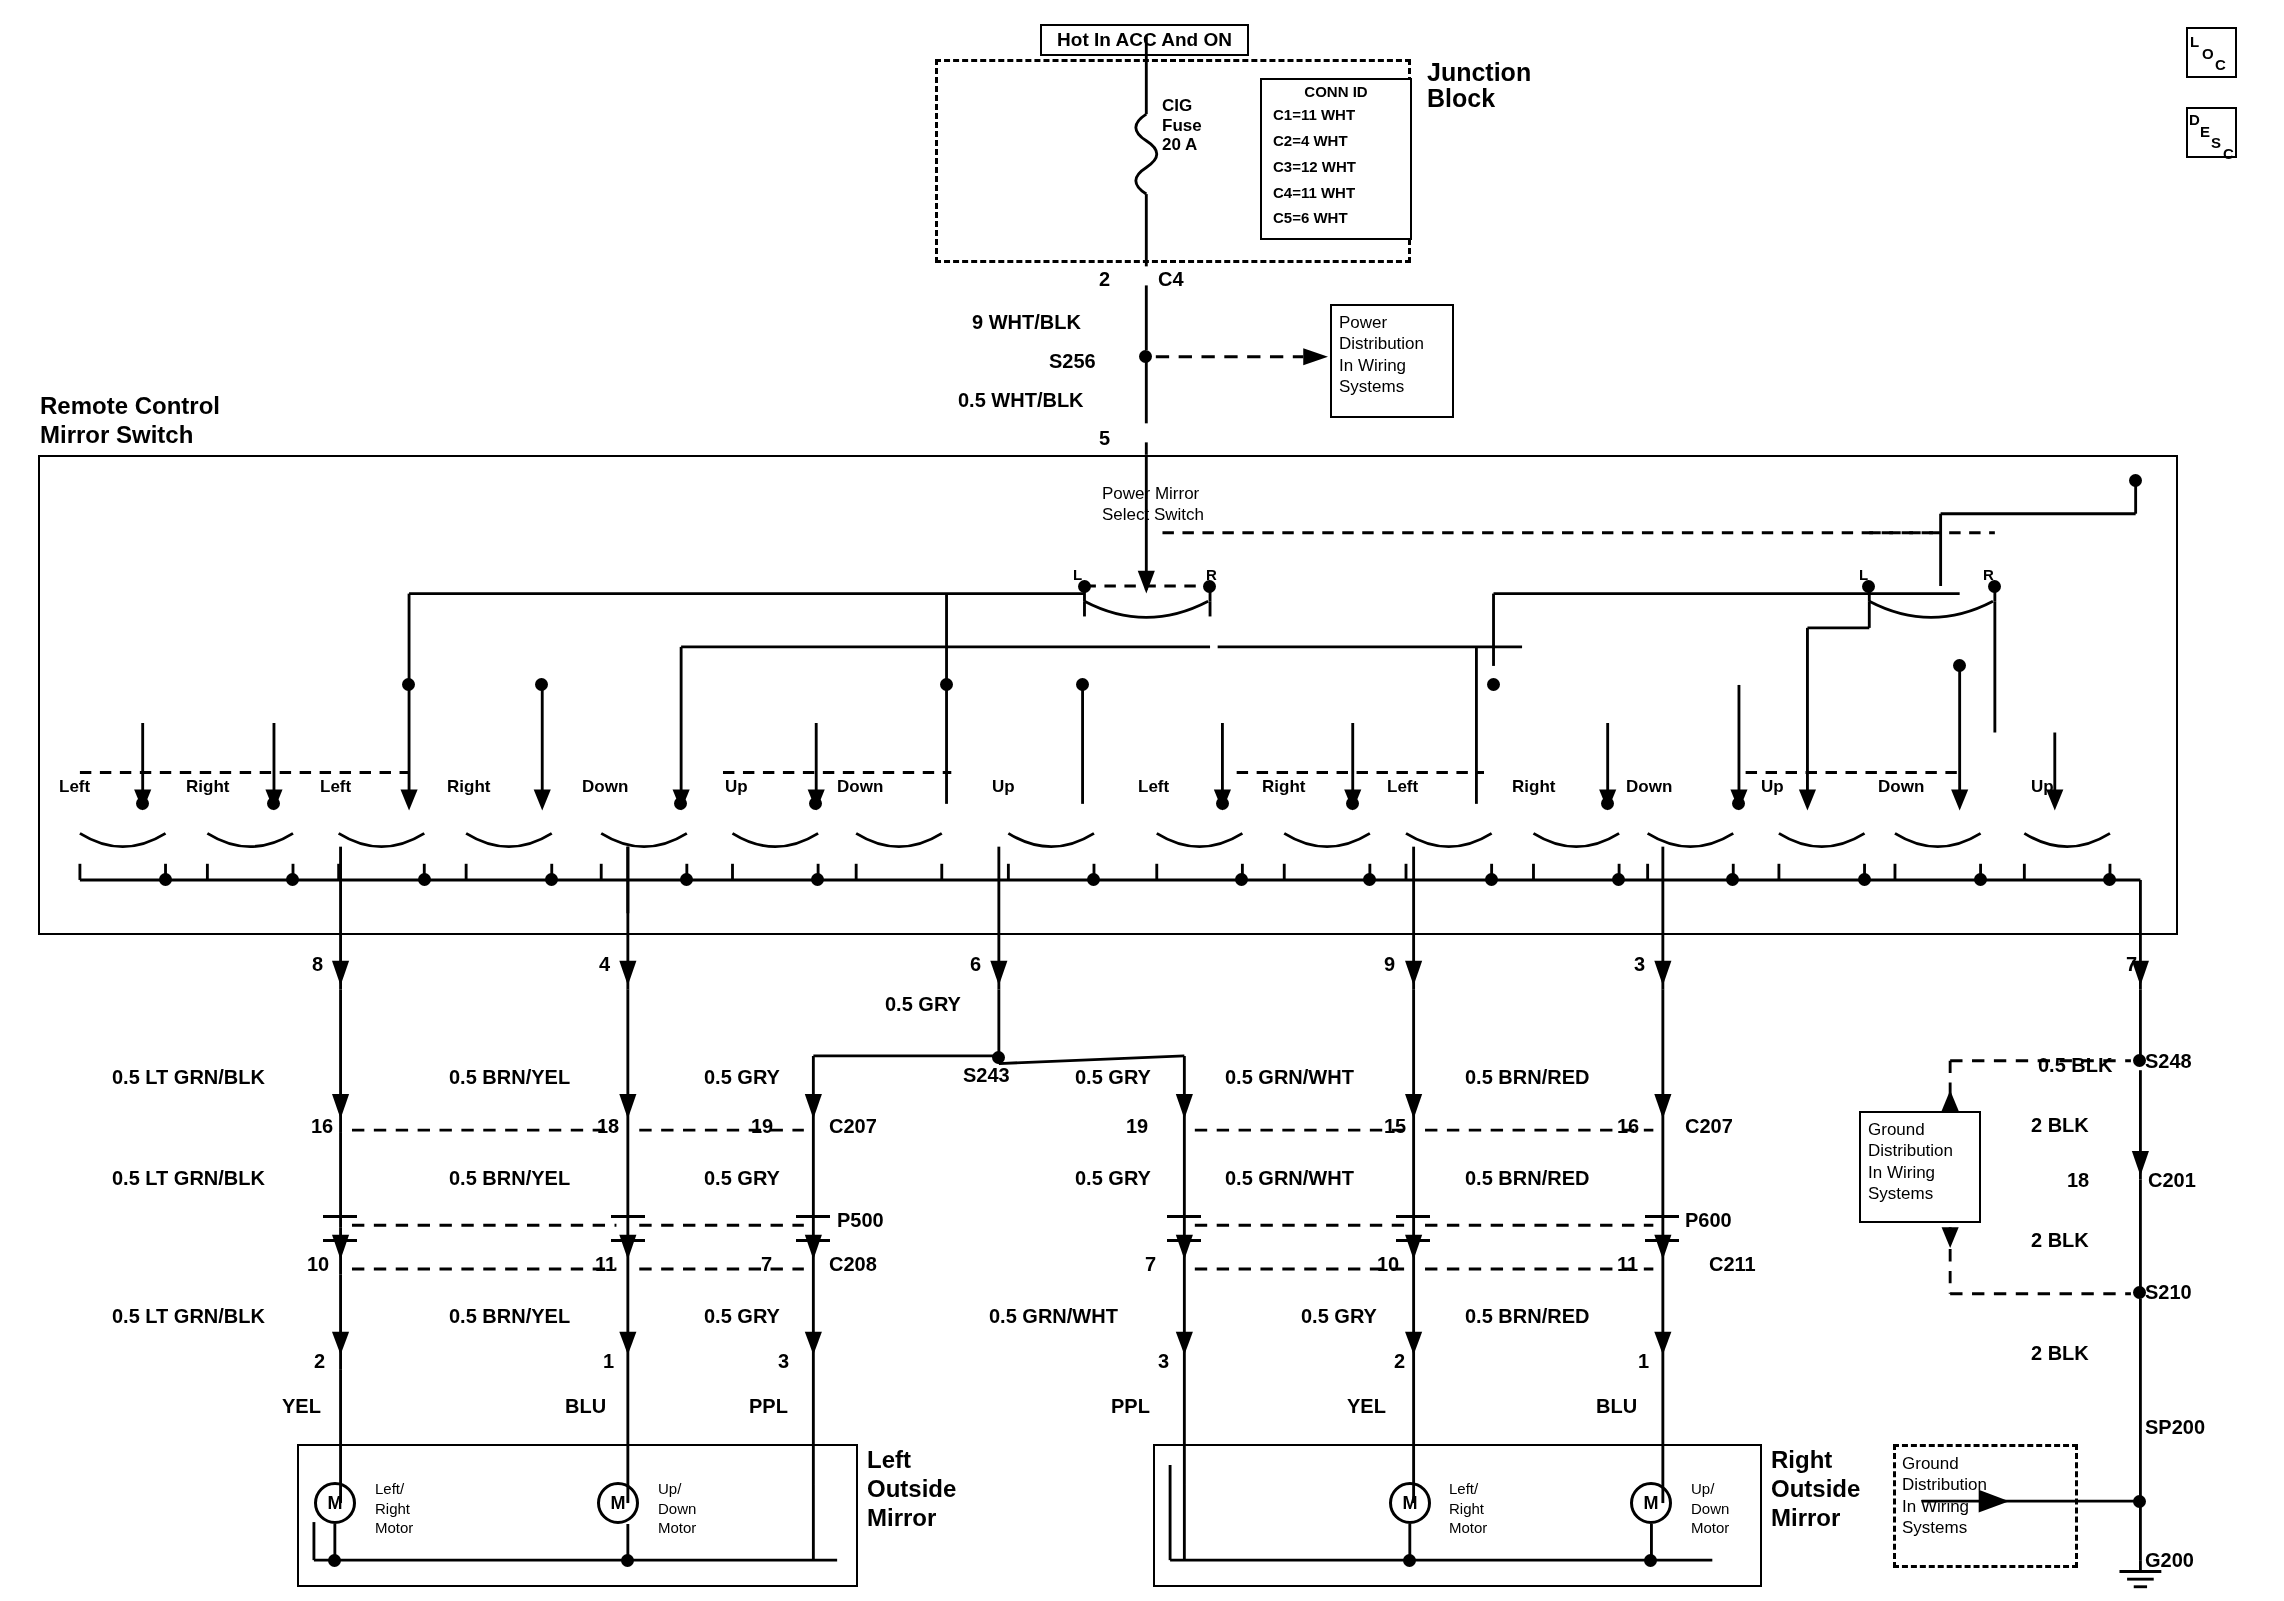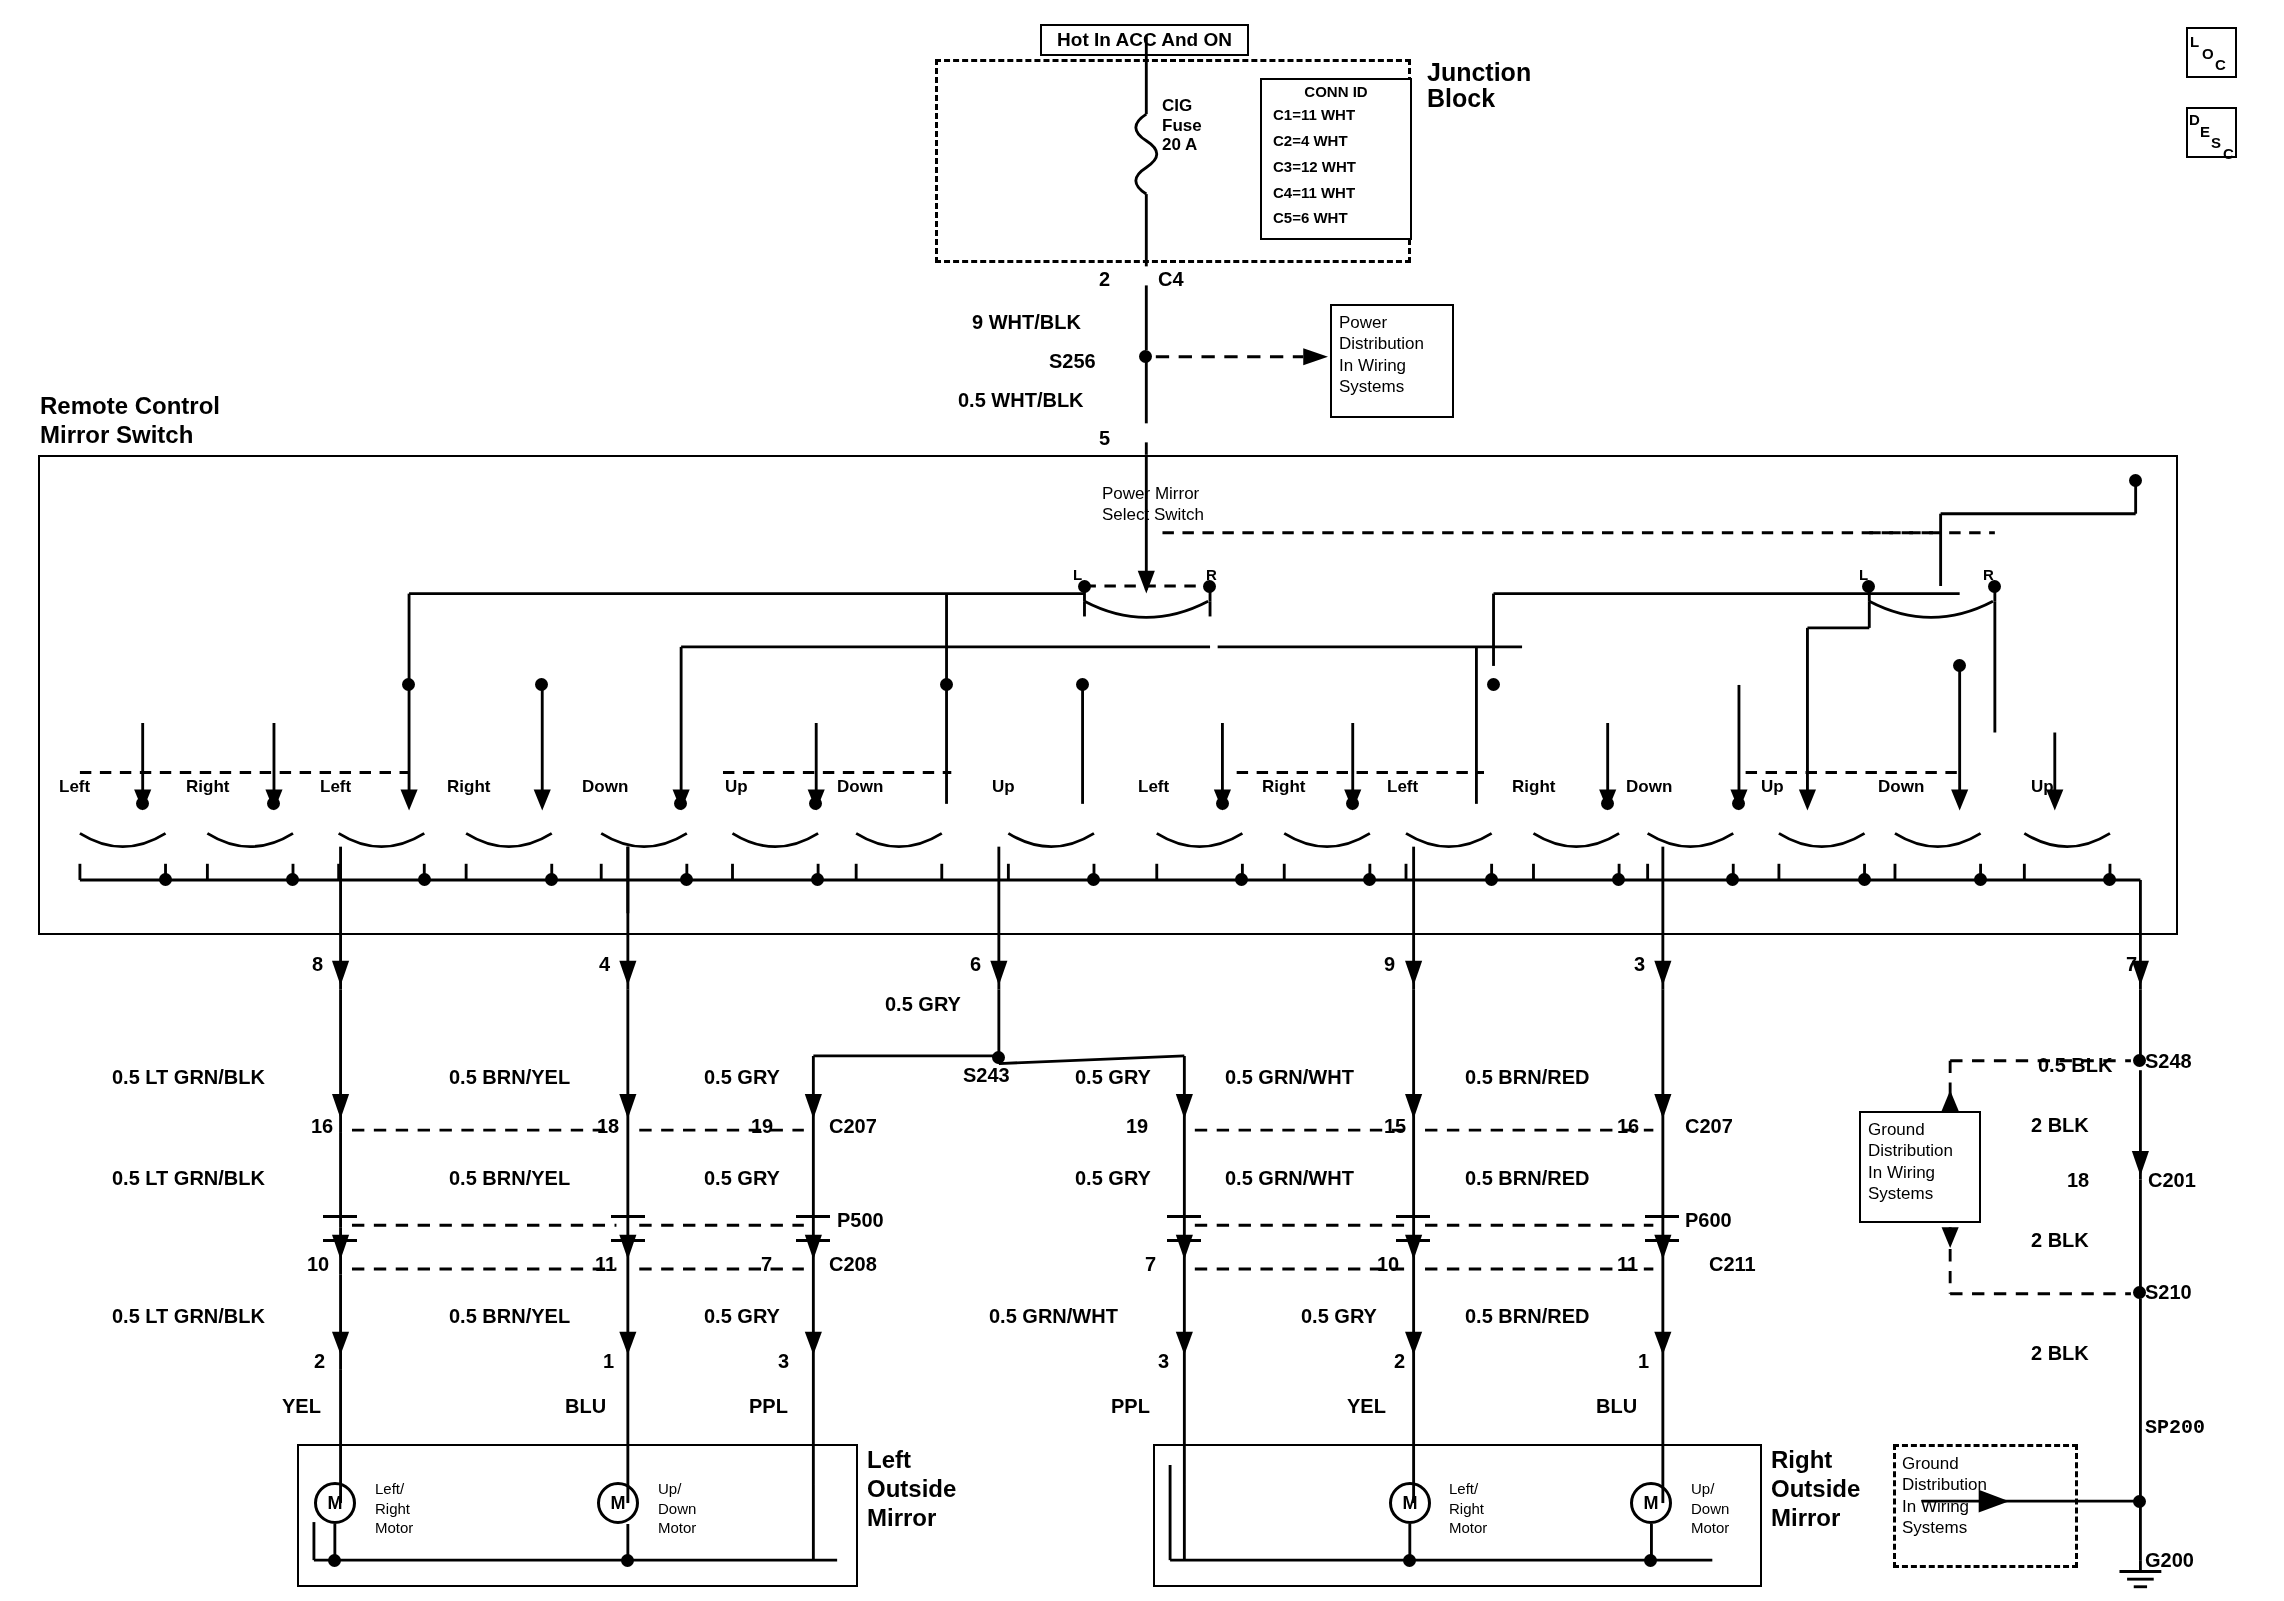--- a/index.html
+++ b/index.html
@@ -198,21 +198,21 @@
 Motor</div>
 
   <div class="lbl b" style="left:2009px;top:1055px;margin-left:29px;">0.5 BLK</div>
   <div class="lbl b" style="left:2145px;top:1051px;text-align:center;">S248</div>
   <div class="lbl b" style="left:2031px;top:1115px;">2 BLK</div>
   <div class="lbl b" style="left:2067px;top:1170px;">18</div>
   <div class="lbl b" style="left:2148px;top:1170px;">C201</div>
   <div class="lbl b" style="left:2031px;top:1230px;">2 BLK</div>
   <div class="lbl b" style="left:2145px;top:1282px;text-align:center;">S210</div>
   <div class="lbl b" style="left:2031px;top:1343px;">2 BLK</div>
-  <div class="lbl b" style="left:2145px;top:1417px;font-family:Liberation Mono, monospace;">SP200</div>
+  <div class="lbl b" style="left:2145px;top:1417px;">SP200</div>
   <div class="lbl b" style="left:2145px;top:1550px;">G200</div>
 
   <div class="box" style="left:1859px;top:1111px;width:122px;height:112px;"></div>
   <div class="lbl sm" style="left:1868px;top:1119px;white-space:pre;line-height:1.25;">Ground
 Distribution
 In Wiring
 Systems</div>
 
   <div class="dbox" style="left:1893px;top:1444px;width:185px;height:124px;"></div>
   <div class="lbl sm" style="left:1902px;top:1453px;white-space:pre;line-height:1.25;">Ground

